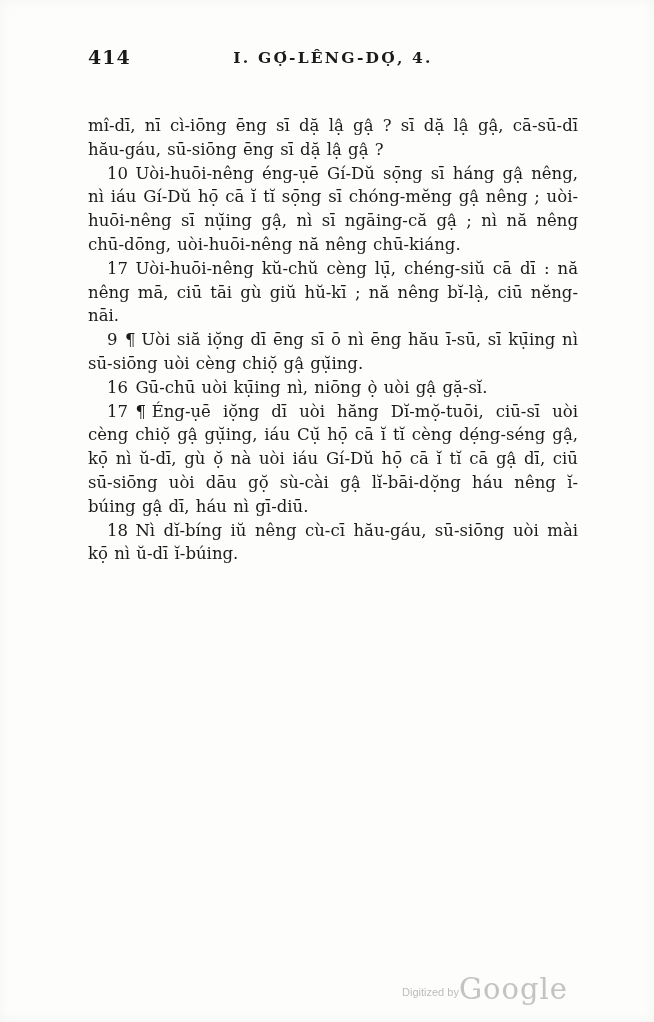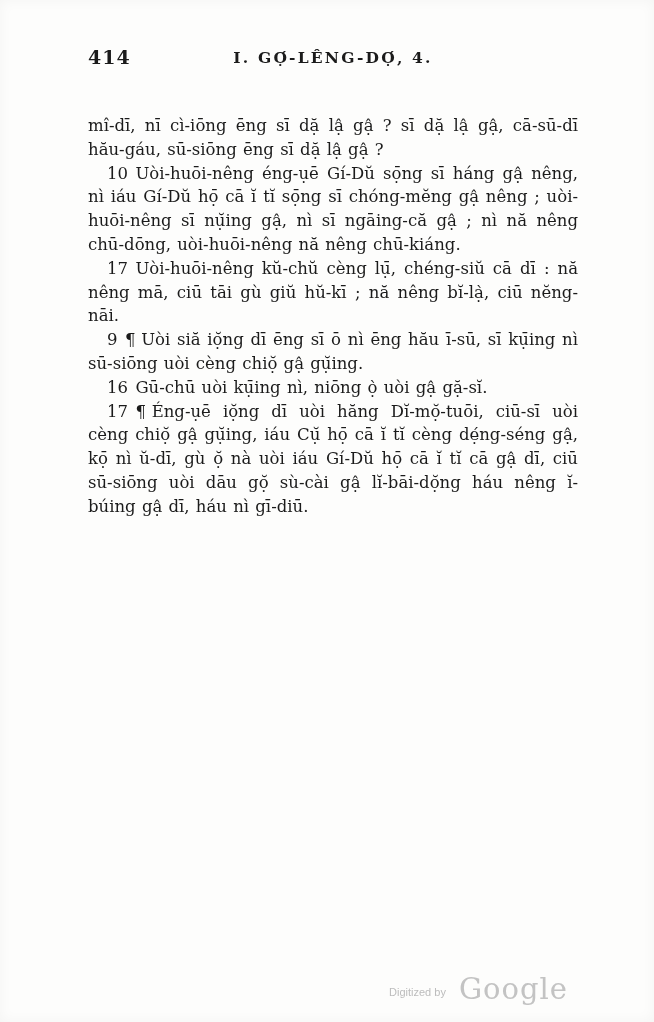--- a/index.html
+++ b/index.html
@@ -62,21 +62,21 @@
   .watermark {
     position: absolute;
     right: 86px;
     bottom: 16px;
     white-space: nowrap;
   }
   .watermark-prefix {
     font-family: "Liberation Sans", "DejaVu Sans", sans-serif;
     font-size: 11px;
     color: #bcbcbc;
-    margin-right: 13px;
+    margin-right: 0;
     vertical-align: 3px;
   }
   .watermark-brand {
     font-family: "DejaVu Serif", serif;
     font-size: 29px;
     color: #c3c3c3;
     letter-spacing: 1px;
   }
 </style>
 </head>
@@ -90,19 +90,20 @@
   </div>
 
   <div class="body-text" id="text-block">
 
   <p class="continuation"><span>mî-dī, nī cì-iōng ēng sī dặ lậ gậ ? sī dặ lậ gậ, cā-sū-dī hău-gáu, sū-siōng ēng sī dặ lậ gậ ?</span></p>
       <p><span class="vnum">10</span><span>Uòi-huōi-nêng éng-ụē Gí-Dŭ sọ̄ng sī háng gậ nêng, nì iáu Gí-Dŭ họ̄ cā ĭ tĭ sọ̄ng sī chóng-mĕng gậ nêng ; uòi-huōi-nêng sī nụ̆ing gậ, nì sī ngāing-că gậ ; nì nă nêng chū-dōng, uòi-huōi-nêng nă nêng chū-kiáng.</span></p>
       <p><span class="vnum">17</span><span>Uòi-huōi-nêng kŭ-chŭ cèng lụ̄, chéng-siŭ cā dī : nă nêng mā, ciū tāi gù giŭ hŭ-kī ; nă nêng bĭ-lạ̀, ciū nĕng-nāi.</span></p>
       <p><span class="vnum">9</span><span class="pilcrow">¶</span><span>Uòi siă iọ̆ng dī ēng sī ō nì ēng hău ī-sū, sī kụ̄ing nì sū-siōng uòi cèng chiọ̆ gậ gụ̆ing.</span></p>
       <p><span class="vnum">16</span><span>Gū-chū uòi kụ̄ing nì, niōng ọ̀ uòi gậ gặ-sĭ.</span></p>
       <p><span class="vnum">17</span><span class="pilcrow">¶</span><span>Éng-ụē iọ̆ng dī uòi hăng Dĭ-mọ̆-tuōi, ciū-sī uòi cèng chiọ̆ gậ gụ̆ing, iáu Cụ̆ họ̄ cā ĭ tĭ cèng dẹ́ng-séng gậ, kọ̄ nì ŭ-dī, gù ọ̆ nà uòi iáu Gí-Dŭ họ̄ cā ĭ tĭ cā gậ dī, ciū sū-siōng uòi dāu gọ̆ sù-cài gậ lĭ-bāi-dọ̆ng háu nêng ĭ-búing gậ dī, háu nì gī-diū.</span></p>
+      <p><span class="vnum">18</span><span>Nì dĭ-bíng iŭ nêng cù-cī hău-gáu, sū-siōng uòi mài kọ̄ nì ŭ-dī ĭ-búing.</span></p>
     </div>
 
   <div class="watermark">
     <span class="watermark-prefix">Digitized by</span><span class="watermark-brand">Google</span>
   </div>
 
 </div>
 
 </body></html>

